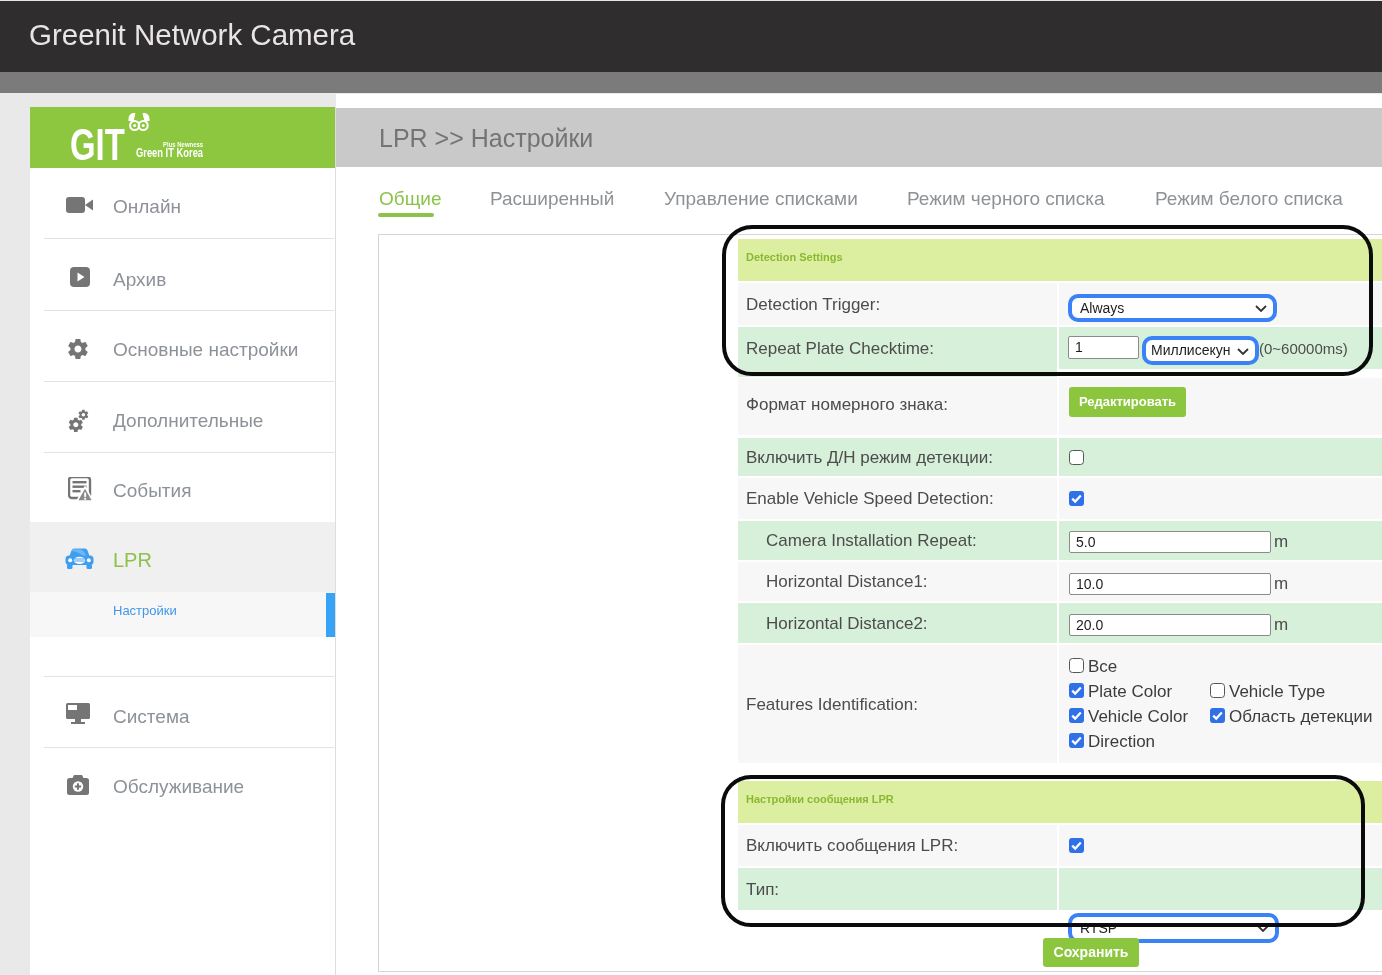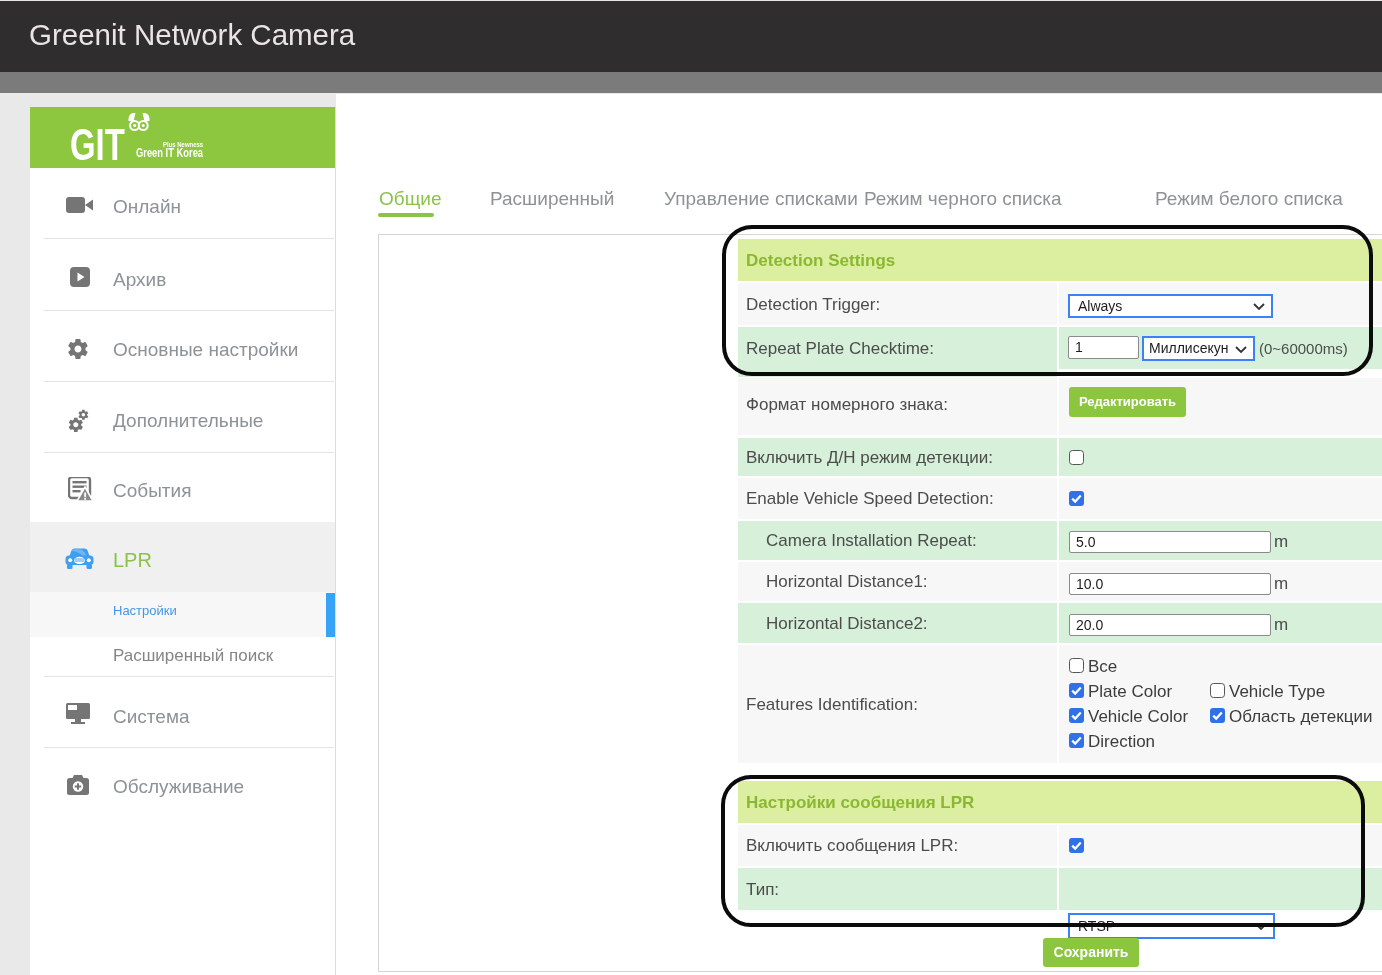--- a/index.html
+++ b/index.html
@@ -29,24 +29,24 @@
 
   
   .cell{position:absolute;overflow:hidden;}
   .lbl{left:738px;width:319px;}
   .ctl{left:1059px;width:331px;}
   .bgA{background:#f7f7f7;}
   .bgB{background:#d7f0da;}
   .bgH{background:#dcefa0;}
   .lbl .t{position:absolute;left:8px;font-size:17px;color:#4c4c4c;white-space:nowrap;}
   .lbl .t.ind{left:28px;}
-  .hdr{position:absolute;left:8px;font-size:17px;font-weight:bold;color:#8ab832;white-space:nowrap;}
+  .hdr{position:absolute;left:8px;font-size:11px;font-weight:bold;color:#8ab832;white-space:nowrap;}
 
   
-  .sel{position:absolute;background:#fff;border:2px solid #3b82f6;border-radius:0;
+  .sel{position:absolute;background:#fff;border:4px solid #3b82f6;border-radius:10px;
        font-size:14px;color:#1c1c1c;white-space:nowrap;overflow:hidden;}
   .sel .st{position:absolute;left:8px;top:0;}
   .sel svg{position:absolute;right:6px;}
   .inp{position:absolute;background:#fff;border:1px solid #8b8b8b;border-radius:2px;
        font-size:14px;color:#1c1c1c;overflow:hidden;}
   .inp .st{position:absolute;left:6px;top:0;}
   .unit{position:absolute;font-size:17px;color:#4c4c4c;}
   .cb{position:absolute;width:15px;height:15px;border:1.8px solid #565656;border-radius:3.5px;
       background:#fff;box-sizing:border-box;}
   .cbc{position:absolute;width:15px;height:15px;border-radius:3px;background:#3071e8;}
@@ -59,26 +59,29 @@
 </style>
 </head>
 <body>
 <div id="page">
   <div class="abs topbar">
       <div class="t">Greenit Network Camera</div>
     </div>
   <div class="abs topline"></div>
   <div class="abs strip"></div>
   <div class="abs mainbg"></div>
+  <div class="abs titlebar">
+      <div class="t">LPR &gt;&gt; Настройки</div>
+    </div>
 
   <div class="abs tab on" style="left:379px;">Общие</div>
   <div class="abs tabline"></div>
   <div class="abs tab" style="left:490px;">Расширенный</div>
   <div class="abs tab" style="left:664px;">Управление списками</div>
-  <div class="abs tab" style="left:864px;">Режим черного списка</div>
+  <div class="abs tab" style="left:907px;">Режим черного списка</div>
   <div class="abs tab" style="left:1155px;">Режим белого списка</div>
 
   <div class="abs panel"></div>
 
   <div class="abs sidebar">
     <div class="logo">
       <svg width="305" height="61" viewBox="0 0 305 61">
         <g fill="#fff">
           <text transform="translate(40,53) scale(0.73 1)" font-family="Liberation Sans, sans-serif" font-size="45" font-weight="bold">GIT</text>
 
@@ -157,23 +160,20 @@
           <line x1="9.5" y1="13" x2="19.5" y2="13"></line>
         </g>
         <path d="M6.5 3 C7 1.8 8 1.2 9.5 1.2 L16 1.2 C19 3 20.5 5 21 7.5 L17.5 7.5 C14 4.5 10 3.2 6.5 3 Z" fill="#fff" opacity="0.25"></path>
       </svg>
       <div class="txt" style="top:27px;color:#8bc34a;font-size:20px;">LPR</div>
     </div>
     <div class="mi" style="top:485px;height:45px;background:#f7f7f7;">
       <div class="txt" style="top:11px;font-size:13px;color:#4296e8;">Настройки</div>
       <div style="position:absolute;right:0;top:1px;width:9px;height:44px;background:#36a3f7;"></div>
     </div>
-    <div class="mi" style="top:530px;height:40px;">
-      <div class="txt" style="top:9px;font-size:17px;color:#858585;">Расширенный поиск</div>
-    </div>
     <div class="sep" style="top:569px;"></div>
     <div class="mi" style="top:570px;height:70px;">
       <svg style="left:36px;top:26px;" width="24" height="21" viewBox="0 0 24 21">
         <rect x="0" y="0" width="24" height="16" rx="1.5" fill="#757575"></rect>
         <rect x="2" y="2" width="9" height="5" fill="#fff"></rect>
         <rect x="9" y="16" width="6" height="3" fill="#757575"></rect>
         <rect x="5" y="19" width="14" height="2" fill="#757575"></rect>
       </svg>
       <div class="txt" style="top:29px;">Система</div>
     </div>

